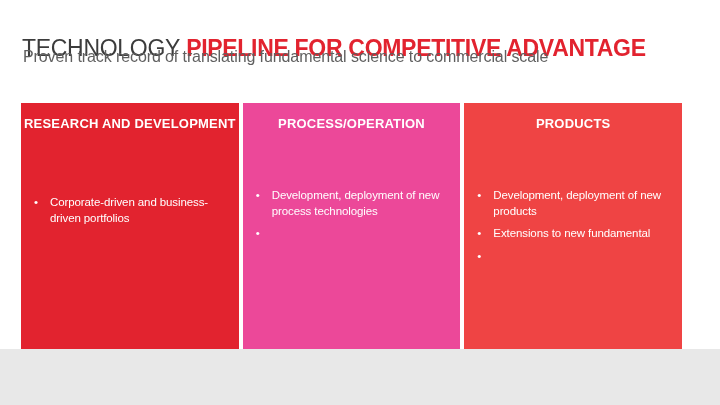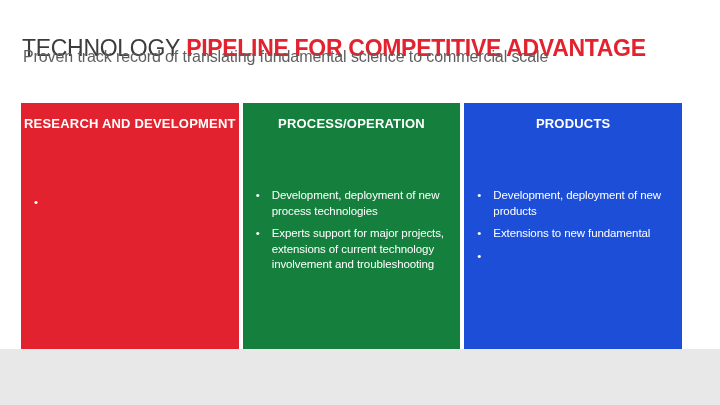--- a/index.html
+++ b/index.html
@@ -106,39 +106,39 @@
   </h1>
   <div class="subtitle">Proven track record of translating fundamental science to commercial scale</div>
 
   <div class="columns">
 
     <div class="column first" style="background-color: rgb(226, 35, 47);">
       <h2 class="col-header">RESEARCH AND DEVELOPMENT</h2>
       <ul class="bullets">
         <li>
           <span class="bullet-marker">•</span>
+          <span>Corporate-driven and business-driven portfolios</span>
         </li>
       </ul>
     </div>
 
-    <div class="column" style="background-color: #15803d;">
+    <div class="column" style="background-color: #ec4899;">
       <h2 class="col-header">PROCESS/OPERATION</h2>
       <ul class="bullets">
         <li>
           <span class="bullet-marker">•</span>
           <span>Development, deployment of new process technologies</span>
         </li>
         <li>
           <span class="bullet-marker">•</span>
-          <span>Experts support for major projects, extensions of current technology involvement and troubleshooting</span>
         </li>
       </ul>
     </div>
 
-    <div class="column" style="background-color: #1d4ed8;">
+    <div class="column" style="background-color: #ef4444;">
       <h2 class="col-header">PRODUCTS</h2>
       <ul class="bullets">
         <li>
           <span class="bullet-marker">•</span>
           <span>Development, deployment of new products</span>
         </li>
         <li>
           <span class="bullet-marker">•</span>
           <span>Extensions to new fundamental</span>
         </li>

